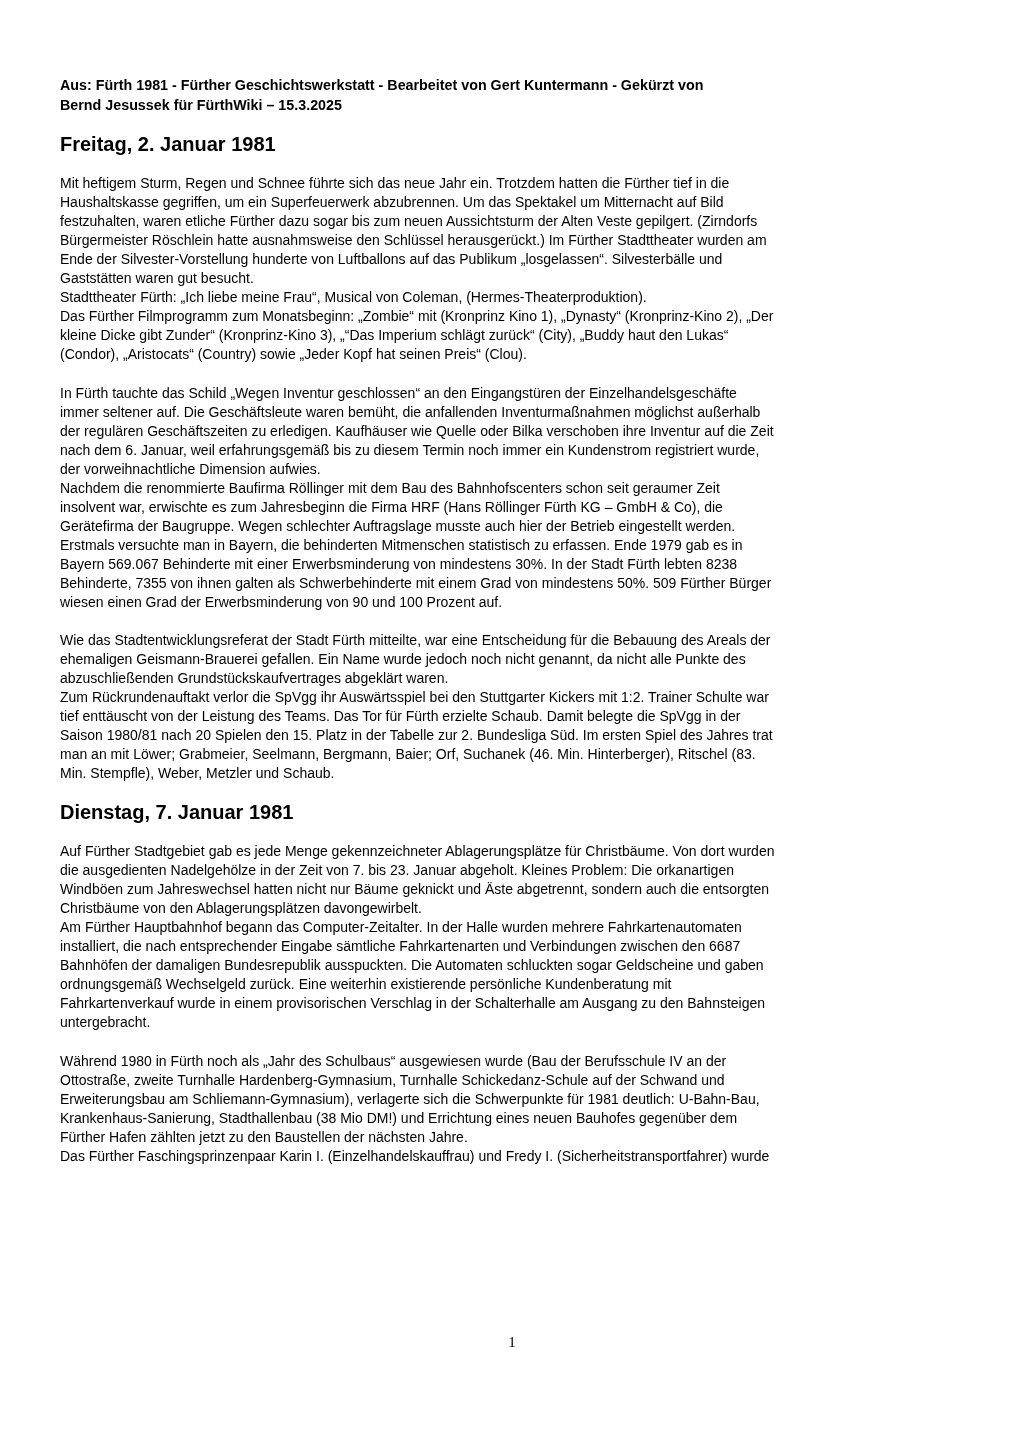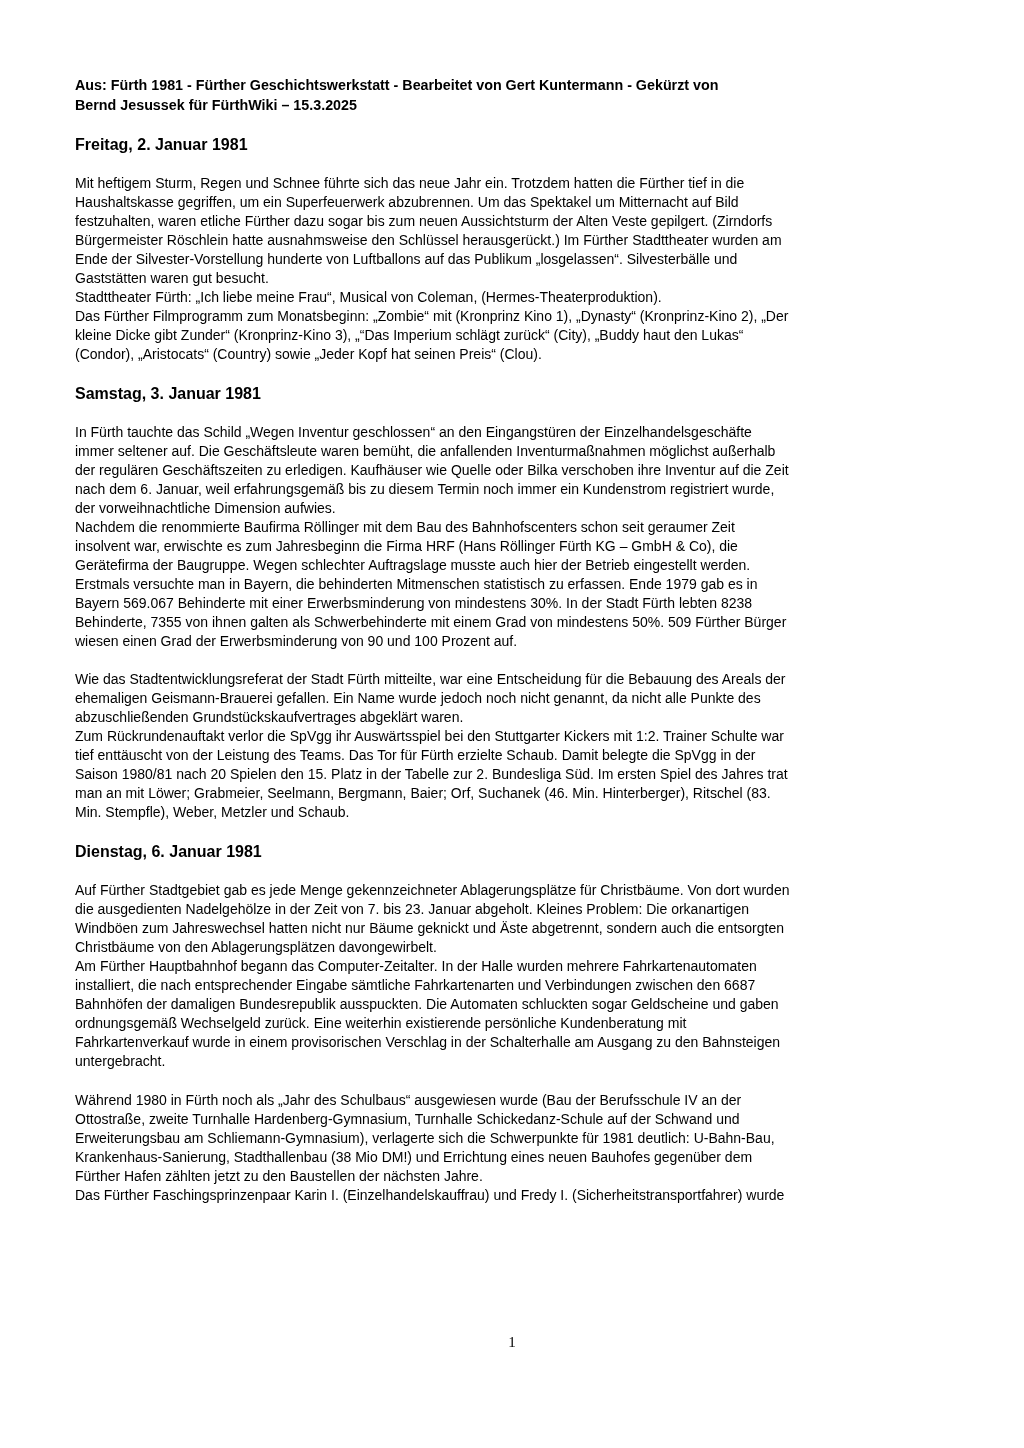--- a/index.html
+++ b/index.html
@@ -15,33 +15,33 @@
     color: #000000;
     overflow: hidden;
   }
   .page {
     position: absolute;
     top: 0; left: 0;
     width: 1024px;
     height: 1448px;
     background: #ffffff;
     box-sizing: border-box;
-    padding: 76px 60px 0 75px;
+    padding: 76px 60px 0 60px;
   }
   .doc-header {
     font-weight: bold;
     font-size: 14.3px;
     line-height: 19.6px;
     white-space: pre-line;
     margin: 0 0 19.6px 0;
     max-width: 890px;
   }
   .day-heading {
     font-weight: bold;
-    font-size: 16px;
+    font-size: 20px;
     line-height: 19.6px;
     margin: 0 0 19.6px 0;
   }
   .day-paragraph {
     font-size: 14px;
     line-height: 19px;
     white-space: pre-line;
     margin: 0 0 19.6px 0;
     max-width: 900px;
   }
@@ -72,21 +72,20 @@
 Bürgermeister Röschlein hatte ausnahmsweise den Schlüssel herausgerückt.) Im Fürther Stadttheater wurden am
 Ende der Silvester-Vorstellung hunderte von Luftballons auf das Publikum „losgelassen“. Silvesterbälle und
 Gaststätten waren gut besucht.
 Stadttheater Fürth: „Ich liebe meine Frau“, Musical von Coleman, (Hermes-Theaterproduktion).
 Das Fürther Filmprogramm zum Monatsbeginn: „Zombie“ mit (Kronprinz Kino 1), „Dynasty“ (Kronprinz-Kino 2), „Der
 kleine Dicke gibt Zunder“ (Kronprinz-Kino 3), „“Das Imperium schlägt zurück“ (City), „Buddy haut den Lukas“
 (Condor), „Aristocats“ (Country) sowie „Jeder Kopf hat seinen Preis“ (Clou).</div>
   </div>
 
   <div>
-    <div class="day-heading">Samstag, 3. Januar 1981</div>
     <div class="day-paragraph">In Fürth tauchte das Schild „Wegen Inventur geschlossen“ an den Eingangstüren der Einzelhandelsgeschäfte
 immer seltener auf. Die Geschäftsleute waren bemüht, die anfallenden Inventurmaßnahmen möglichst außerhalb
 der regulären Geschäftszeiten zu erledigen. Kaufhäuser wie Quelle oder Bilka verschoben ihre Inventur auf die Zeit
 nach dem 6. Januar, weil erfahrungsgemäß bis zu diesem Termin noch immer ein Kundenstrom registriert wurde,
 der vorweihnachtliche Dimension aufwies.
 Nachdem die renommierte Baufirma Röllinger mit dem Bau des Bahnhofscenters schon seit geraumer Zeit
 insolvent war, erwischte es zum Jahresbeginn die Firma HRF (Hans Röllinger Fürth KG – GmbH &amp; Co), die
 Gerätefirma der Baugruppe. Wegen schlechter Auftragslage musste auch hier der Betrieb eingestellt werden.
 Erstmals versuchte man in Bayern, die behinderten Mitmenschen statistisch zu erfassen. Ende 1979 gab es in
 Bayern 569.067 Behinderte mit einer Erwerbsminderung von mindestens 30%. In der Stadt Fürth lebten 8238
@@ -99,21 +98,21 @@
 ehemaligen Geismann-Brauerei gefallen. Ein Name wurde jedoch noch nicht genannt, da nicht alle Punkte des
 abzuschließenden Grundstückskaufvertrages abgeklärt waren.
 Zum Rückrundenauftakt verlor die SpVgg ihr Auswärtsspiel bei den Stuttgarter Kickers mit 1:2. Trainer Schulte war
 tief enttäuscht von der Leistung des Teams. Das Tor für Fürth erzielte Schaub. Damit belegte die SpVgg in der
 Saison 1980/81 nach 20 Spielen den 15. Platz in der Tabelle zur 2. Bundesliga Süd. Im ersten Spiel des Jahres trat
 man an mit Löwer; Grabmeier, Seelmann, Bergmann, Baier; Orf, Suchanek (46. Min. Hinterberger), Ritschel (83.
 Min. Stempfle), Weber, Metzler und Schaub.</div>
   </div>
 
   <div>
-    <div class="day-heading">Dienstag, 6. Januar 1981</div>
+    <div class="day-heading">Dienstag, 7. Januar 1981</div>
     <div class="day-paragraph">Auf Fürther Stadtgebiet gab es jede Menge gekennzeichneter Ablagerungsplätze für Christbäume. Von dort wurden
 die ausgedienten Nadelgehölze in der Zeit von 7. bis 23. Januar abgeholt. Kleines Problem: Die orkanartigen
 Windböen zum Jahreswechsel hatten nicht nur Bäume geknickt und Äste abgetrennt, sondern auch die entsorgten
 Christbäume von den Ablagerungsplätzen davongewirbelt.
 Am Fürther Hauptbahnhof begann das Computer-Zeitalter. In der Halle wurden mehrere Fahrkartenautomaten
 installiert, die nach entsprechender Eingabe sämtliche Fahrkartenarten und Verbindungen zwischen den 6687
 Bahnhöfen der damaligen Bundesrepublik ausspuckten. Die Automaten schluckten sogar Geldscheine und gaben
 ordnungsgemäß Wechselgeld zurück. Eine weiterhin existierende persönliche Kundenberatung mit
 Fahrkartenverkauf wurde in einem provisorischen Verschlag in der Schalterhalle am Ausgang zu den Bahnsteigen
 untergebracht.</div>

